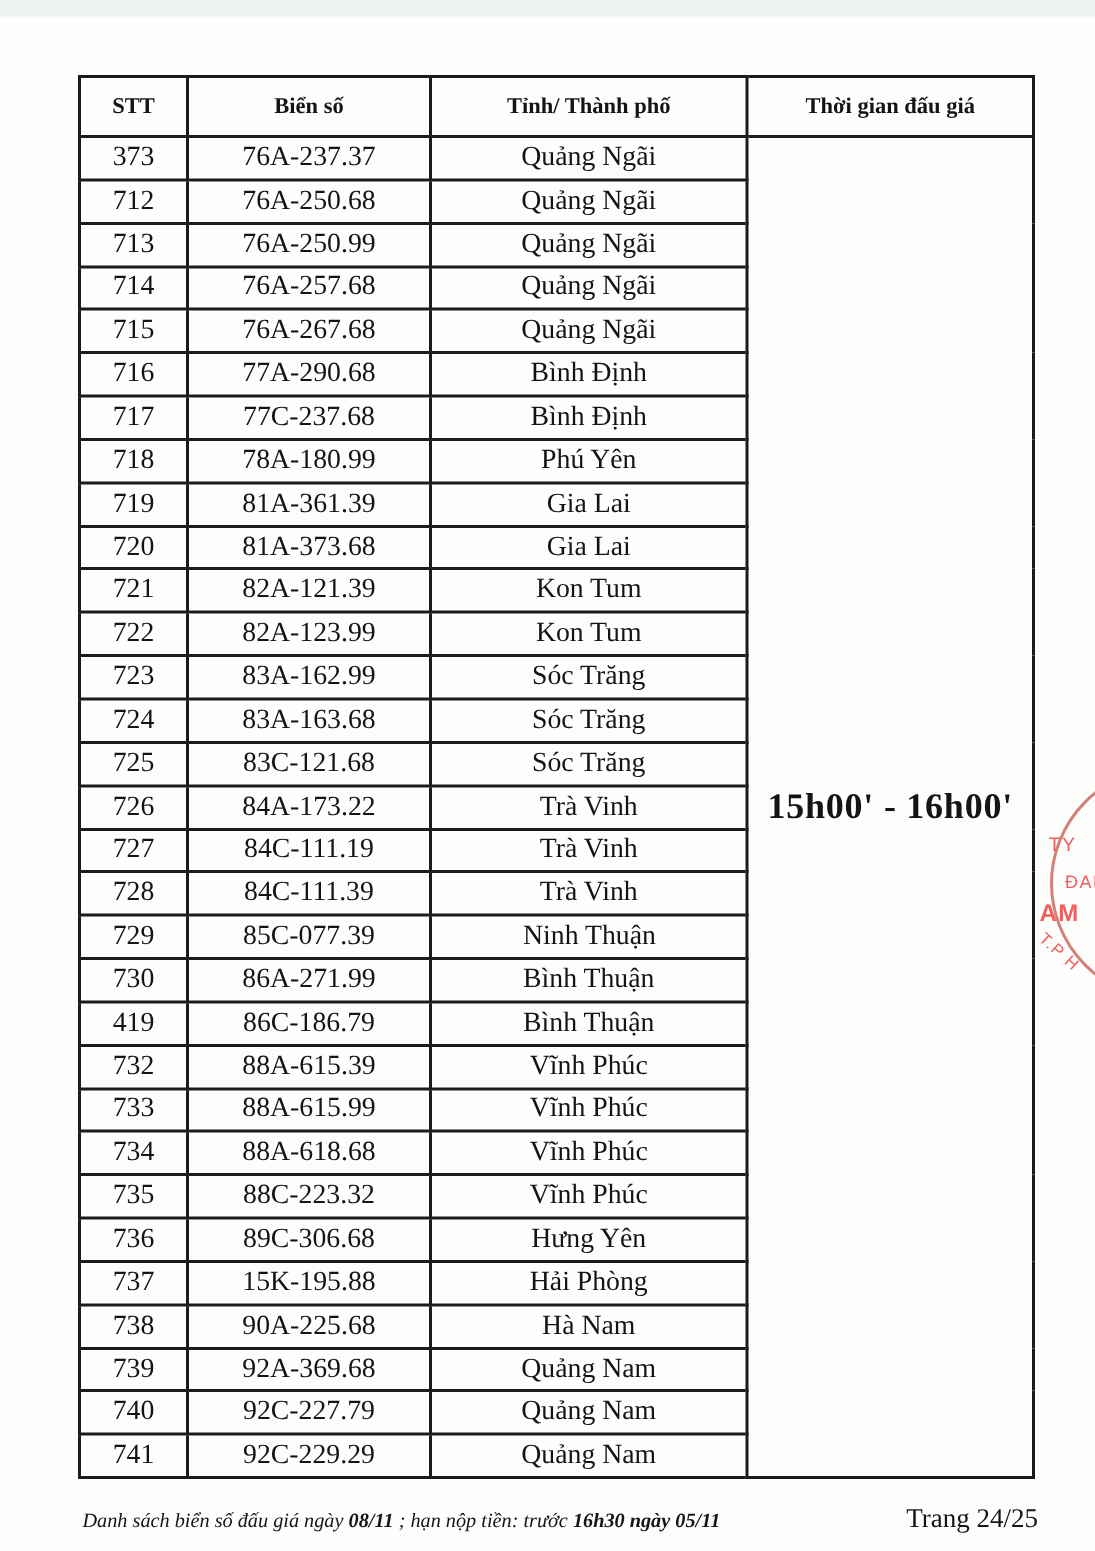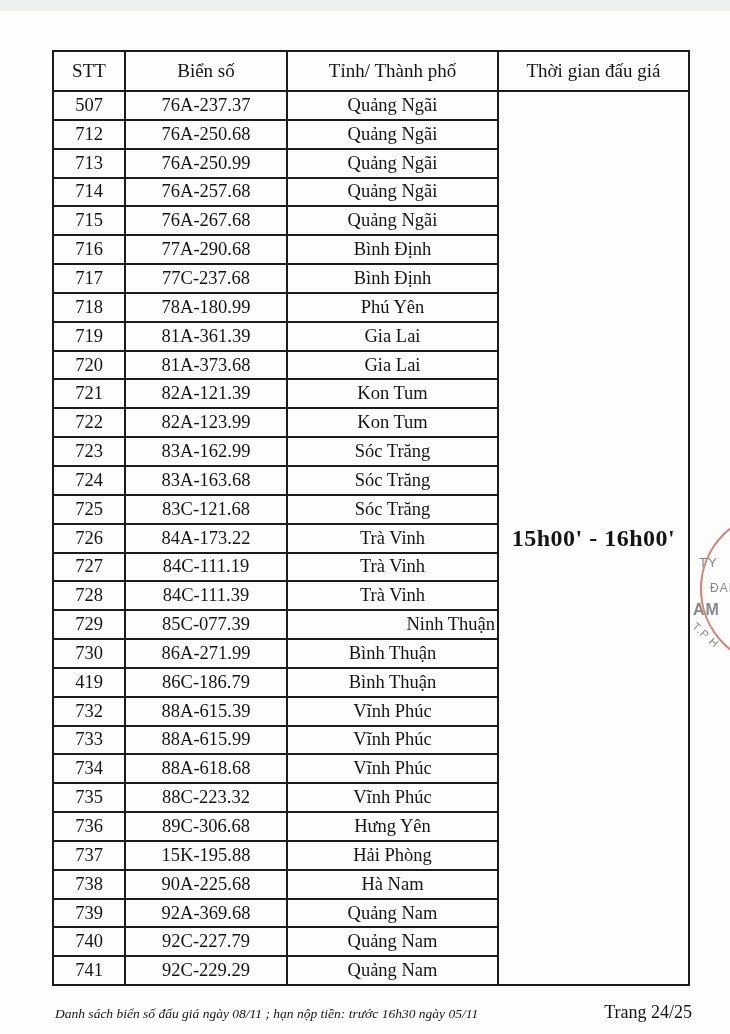--- a/index.html
+++ b/index.html
@@ -30,49 +30,49 @@
   table.plates th, table.plates td {
     border: 2px solid #1c1c1c;
     text-align: center;
     vertical-align: middle;
     padding: 0 2px;
     overflow: hidden;
     white-space: nowrap;
   }
   table.plates thead th {
     height: 38px;
-    font-size: 19px;
-    font-weight: normal;
+    font-size: 15px;
+    font-weight: bold;
   }
   table.plates tbody tr { height: 28.85px; }
   table.plates tbody td { font-size: 18.5px; }
-  table.plates tbody td.left { text-align: right; padding-left: 3px; }
+  table.plates tbody td.left { text-align: center; padding-left: 3px; }
   table.plates td.c-time {
     font-weight: bold;
     font-size: 24px;
     letter-spacing: 0.5px;
   }
   .footer {
     position: absolute;
     left: 55px; right: 38px; top: 1002px;
     display: flex;
     justify-content: space-between;
     align-items: baseline;
     font-size: 13.5px;
   }
   .footer .note { font-style: italic; }
   .footer .note span { white-space: pre; }
-  .footer .note .b { font-weight: normal; margin-top: 16px; }
+  .footer .note .b { font-weight: bold; margin-top: 16px; }
   .footer .pageno { font-size: 18px; }
   .stamp {
     position: absolute;
     left: 688px; top: 503px;
     width: 42px; height: 170px;
     overflow: hidden;
-    color: #737373;
+    color: #ef4444;
   }
   .stamp .ring {
     position: absolute;
     left: 12px; top: 8px;
     width: 152px; height: 152px;
     border: 2px solid #c4554a;
     border-radius: 50%;
     opacity: 0.75;
   }
   .stamp .frag { position: absolute; font-family: "Liberation Sans", sans-serif; opacity: 0.85; }
@@ -97,21 +97,21 @@
     <thead>
       <tr>
         <th>STT</th>
         <th>Biển số</th>
         <th>Tỉnh/ Thành phố</th>
         <th>Thời gian đấu giá</th>
       </tr>
     </thead>
     <tbody>
         <tr>
-      <td>507</td>
+      <td>373</td>
       <td>76A-237.37</td>
       <td>Quảng Ngãi</td>
     <td class="c-time" rowspan="31">15h00' - 16h00'</td>
         </tr>
         <tr>
       <td>712</td>
       <td>76A-250.68</td>
       <td>Quảng Ngãi</td>
     </tr>
         <tr>

